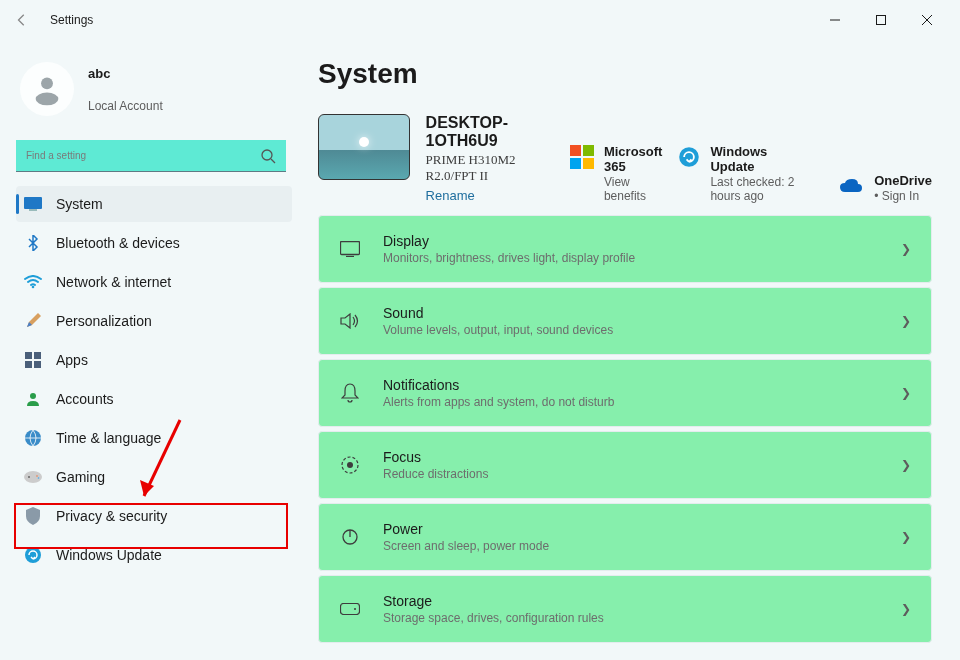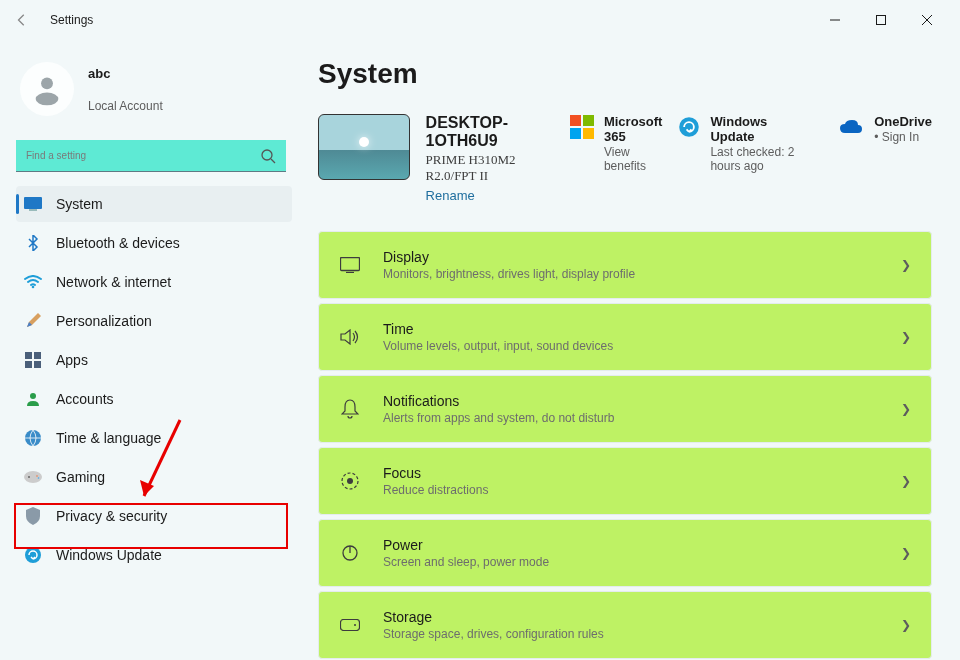--- a/index.html
+++ b/index.html
@@ -20,34 +20,34 @@
 .search-box input { width: 100%; height: 32px; padding: 0 34px 0 10px; border: none; border-bottom: 1.5px solid #5f7a84; background: #5eead4; font-size: 10px; outline: none; }
 .search-box input::placeholder { color: #7a7a7a; }
 .search-icon { position: absolute; right: 10px; top: 8px; width: 16px; height: 16px; color: #555; }
 .nav { display: flex; flex-direction: column; gap: 3px; }
 .nav-item { height: 36px; display: flex; align-items: center; gap: 14px; padding: 0 10px 0 8px; border-radius: 4px; cursor: pointer; font-size: 14px; color: #1b1b1b; position: relative; }
 .nav-item.active { background: #e8eff1; }
 .nav-item.active::before { content: ""; position: absolute; left: 0; top: 8px; bottom: 8px; width: 3px; background: #1f78c6; border-radius: 2px; }
 .nav-icon { width: 18px; height: 18px; display: flex; align-items: center; justify-content: center; }
 .main { flex: 1; padding: 18px 28px 0 18px; overflow-y: auto; position: relative; }
 .page-title { font-size: 28px; font-weight: 600; color: #1b1b1b; margin-bottom: 24px; }
-.header-row { display: flex; align-items: flex-start; gap: 24px; margin-bottom: 28px; }
+.header-row { display: flex; align-items: flex-end; gap: 24px; margin-bottom: 12px; }
 .device-card { display: flex; gap: 16px; align-items: flex-start; }
 .device-thumb { width: 118px; height: 66px; border-radius: 6px; border: 1.5px solid #333; overflow: hidden; background: linear-gradient(to bottom, #a8d4dc 0%, #a8d4dc 55%, #4f8a95 55%, #5aa8b0 100%); position: relative; }
 .device-thumb::after { content: ""; position: absolute; left: 50%; top: 34%; width: 10px; height: 10px; background: #fff; border-radius: 50%; transform: translateX(-50%); box-shadow: 0 0 8px rgba(255,255,255,0.8); }
 .device-name { font-size: 16px; font-weight: 600; color: #1b1b1b; }
 .device-sub { font-size: 13px; color: #3d3d3d; margin-top: 2px; font-family: Liberation Serif, serif; }
 .rename-link { font-size: 13px; color: #1f6e9e; margin-top: 4px; cursor: pointer; }
 .info-col { display: flex; flex-direction: row; gap: 14px; margin-left: auto; }
 .info-row { display: flex; gap: 10px; align-items: flex-start; }
 .info-icon { width: 26px; height: 26px; display: flex; align-items: center; justify-content: center; }
 .info-title { font-size: 13px; font-weight: 600; color: #1b1b1b; }
 .info-sub { font-size: 12px; color: #5d5d5d; margin-top: 1px; }
 .settings-list { display: flex; flex-direction: column; gap: 4px; }
-.setting-row { height: 68px; background: #bef264; border: 1px solid #e4ecee; border-radius: 4px; display: flex; align-items: center; padding: 0 20px; cursor: pointer; }
+.setting-row { height: 68px; background: #86efac; border: 1px solid #e4ecee; border-radius: 4px; display: flex; align-items: center; padding: 0 20px; cursor: pointer; }
 .setting-icon { width: 22px; height: 22px; display: flex; align-items: center; justify-content: center; margin-right: 22px; color: #3d3d3d; }
 .setting-title { font-size: 14px; color: #1b1b1b; }
 .setting-sub { font-size: 12px; color: #6d6d6d; margin-top: 2px; }
 .chevron { margin-left: auto; color: #5d5d5d; font-size: 12px; }
 .highlight-box { position: absolute; left: 14px; top: 503px; width: 274px; height: 46px; border: 2.5px solid #e80000; pointer-events: none; z-index: 10; }
 .arrow { position: absolute; left: 130px; top: 410px; width: 60px; height: 100px; pointer-events: none; z-index: 10; }
 .ms365-icon { display: grid; grid-template-columns: 11px 11px; grid-template-rows: 11px 11px; gap: 2px; }
 .ms365-icon span:nth-child(1){background:#f25022;} .ms365-icon span:nth-child(2){background:#7fba00;} .ms365-icon span:nth-child(3){background:#00a4ef;} .ms365-icon span:nth-child(4){background:#ffb900;}
 </style>
 </head>
@@ -272,21 +272,21 @@
         <div class="chevron">❯</div>
       </div>
       <div class="setting-row">
         <div class="setting-icon">
             <svg width="20" height="16" viewBox="0 0 20 16">
               <path d="M1 5 L5 5 L10 1 L10 15 L5 11 L1 11 Z" stroke="#3d3d3d" stroke-width="1.2" fill="none"></path>
               <path d="M13 4 Q16 8 13 12 M15 2 Q20 8 15 14" stroke="#3d3d3d" stroke-width="1.2" fill="none"></path>
             </svg>
           </div>
         <div>
-            <div class="setting-title">Time</div>
+            <div class="setting-title">Sound</div>
             <div class="setting-sub">Volume levels, output, input, sound devices</div>
           </div>
         <div class="chevron">❯</div>
       </div>
       <div class="setting-row">
         <div class="setting-icon">
             <svg width="18" height="20" viewBox="0 0 18 20">
               <path d="M9 1 Q14 1 14 8 L14 12 L17 15 L1 15 L4 12 L4 8 Q4 1 9 1 Z M7 17 Q7 19 9 19 Q11 19 11 17" stroke="#3d3d3d" stroke-width="1.2" fill="none"></path>
             </svg>
           </div>

